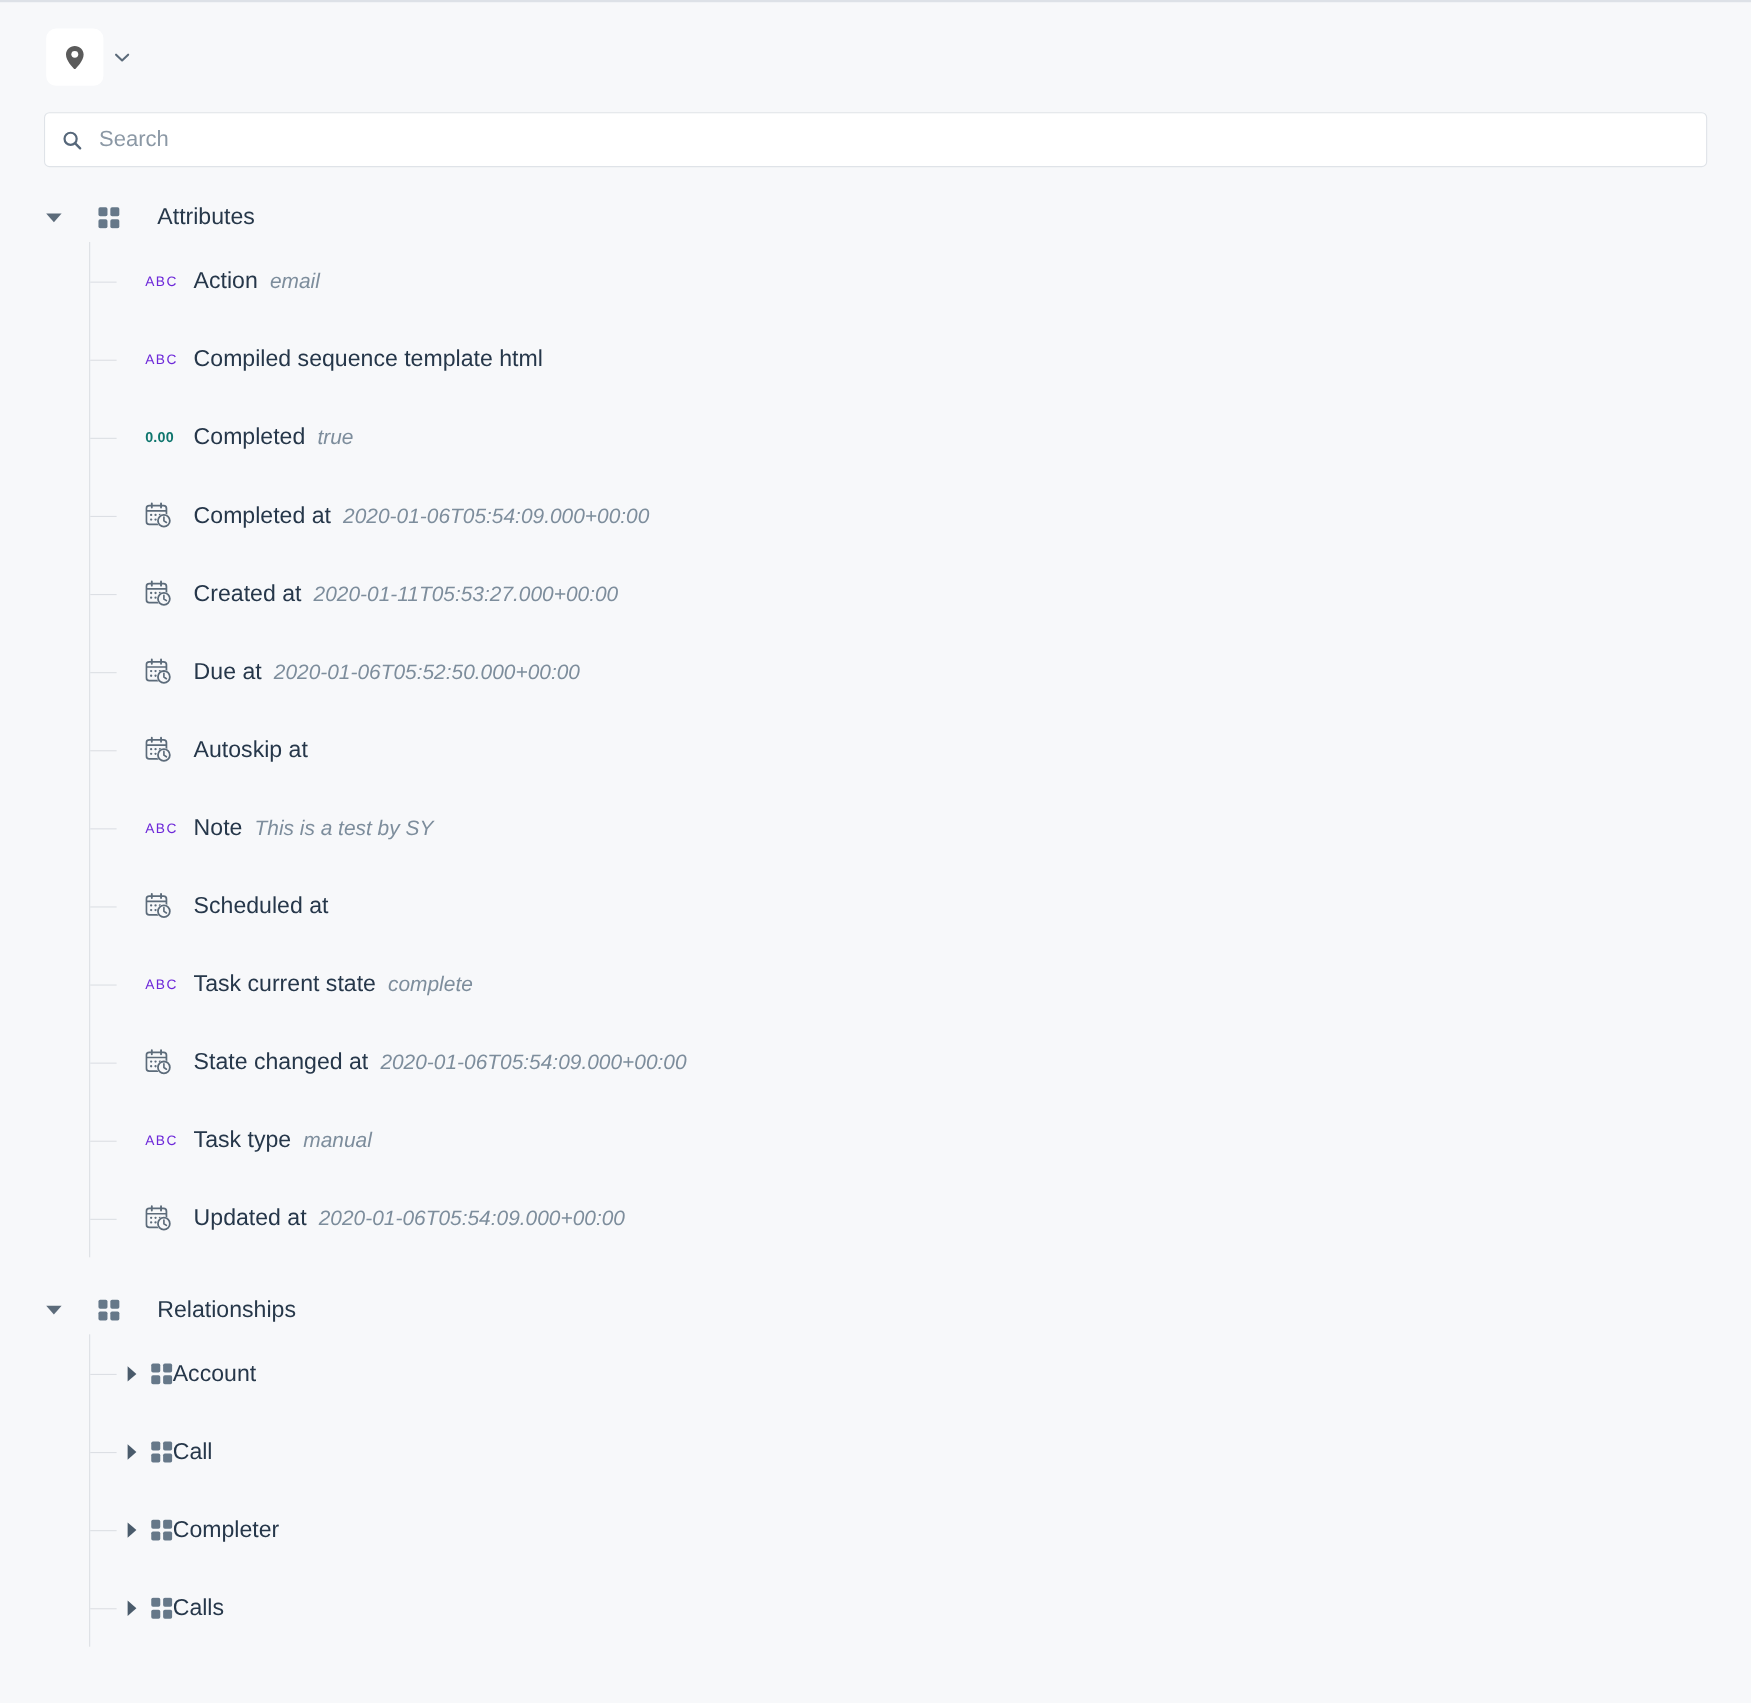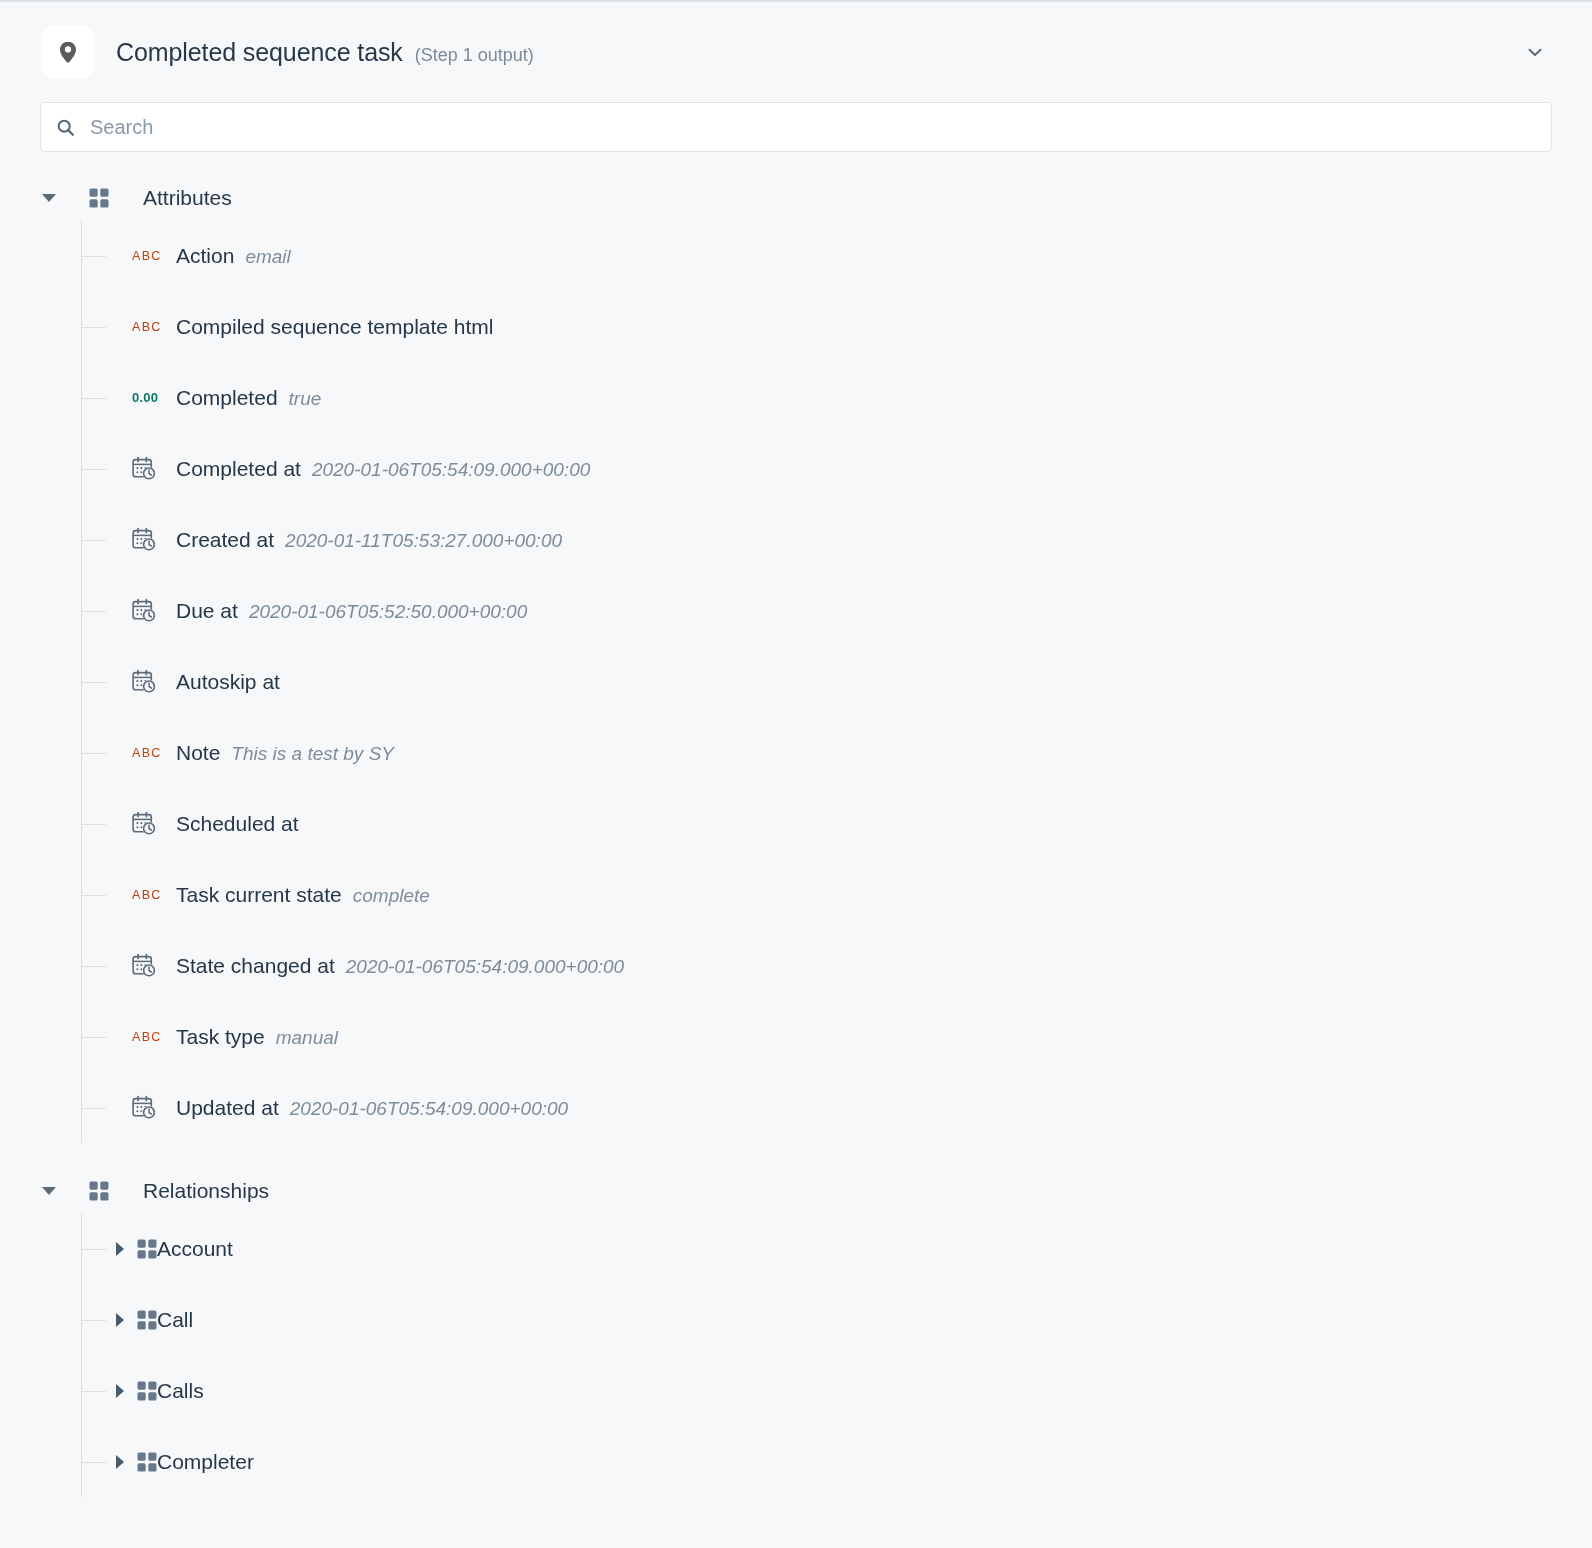--- a/index.html
+++ b/index.html
@@ -153,21 +153,21 @@
     position: absolute;
     left: 132px;
     display: flex;
     align-items: center;
     justify-content: flex-start;
     width: 34px;
   }
   .abc-icon {
     font-size: 12.5px;
     letter-spacing: 1.3px;
-    color: #c2410c;
+    color: #6d28d9;
     font-family: "Liberation Sans", sans-serif;
   }
   .num-icon {
     font-size: 13px;
     letter-spacing: 0.2px;
     color: #0f766e;
     font-weight: bold;
     font-family: "Liberation Sans", sans-serif;
   }
   .row-text {
@@ -206,24 +206,20 @@
 <body>
 
 <div id="root">
 
   <div class="header">
     <div class="header-icon-box">
       <svg width="26" height="26" viewBox="0 0 24 24" aria-hidden="true">
         <path d="M12 2.6c-4.1 0-7.4 3.2-7.4 7.2 0 5.3 6 11.2 6.9 12.0a0.8 0.8 0 0 0 1.0 0c0.9-0.8 6.9-6.7 6.9-12.0 0-4-3.3-7.2-7.4-7.2z" fill="#5b5b5b"></path>
         <circle cx="12" cy="9.6" r="2.9" fill="#ffffff"></circle>
       </svg>
-    </div>
-    <div class="header-title-wrap">
-      <span class="header-title">Completed sequence task</span>
-      <span class="header-sub">(Step 1 output)</span>
     </div>
     <div class="chevron-btn">
       <svg width="22" height="22" viewBox="0 0 24 24" aria-hidden="true">
         <path d="M6 9.5 L12 15.2 L18 9.5" fill="none" stroke="#5c6b7a" stroke-width="2.1" stroke-linecap="round" stroke-linejoin="round"></path>
       </svg>
     </div>
   </div>
 
   <div class="search-wrap">
     <span class="search-icon">
@@ -533,34 +529,34 @@
           <span class="row-stub"></span>
           <span class="caret-right"></span>
           <span class="grid-icon">
             <svg width="20" height="20" viewBox="0 0 20 20" aria-hidden="true">
               <rect x="0.5" y="0.5" width="8.2" height="8.2" rx="1.6" fill="#667889"></rect>
               <rect x="11.3" y="0.5" width="8.2" height="8.2" rx="1.6" fill="#667889"></rect>
               <rect x="0.5" y="11.3" width="8.2" height="8.2" rx="1.6" fill="#667889"></rect>
               <rect x="11.3" y="11.3" width="8.2" height="8.2" rx="1.6" fill="#667889"></rect>
             </svg>
           </span>
-          <span class="rel-label">Calls</span>
+          <span class="rel-label">Completer</span>
         </div>
 
         <div class="rel-row">
           <span class="row-stub"></span>
           <span class="caret-right"></span>
           <span class="grid-icon">
             <svg width="20" height="20" viewBox="0 0 20 20" aria-hidden="true">
               <rect x="0.5" y="0.5" width="8.2" height="8.2" rx="1.6" fill="#667889"></rect>
               <rect x="11.3" y="0.5" width="8.2" height="8.2" rx="1.6" fill="#667889"></rect>
               <rect x="0.5" y="11.3" width="8.2" height="8.2" rx="1.6" fill="#667889"></rect>
               <rect x="11.3" y="11.3" width="8.2" height="8.2" rx="1.6" fill="#667889"></rect>
             </svg>
           </span>
-          <span class="rel-label">Completer</span>
+          <span class="rel-label">Calls</span>
         </div>
 
       </div>
     </div>
 
   </div>
 </div>
 
 </body></html>

